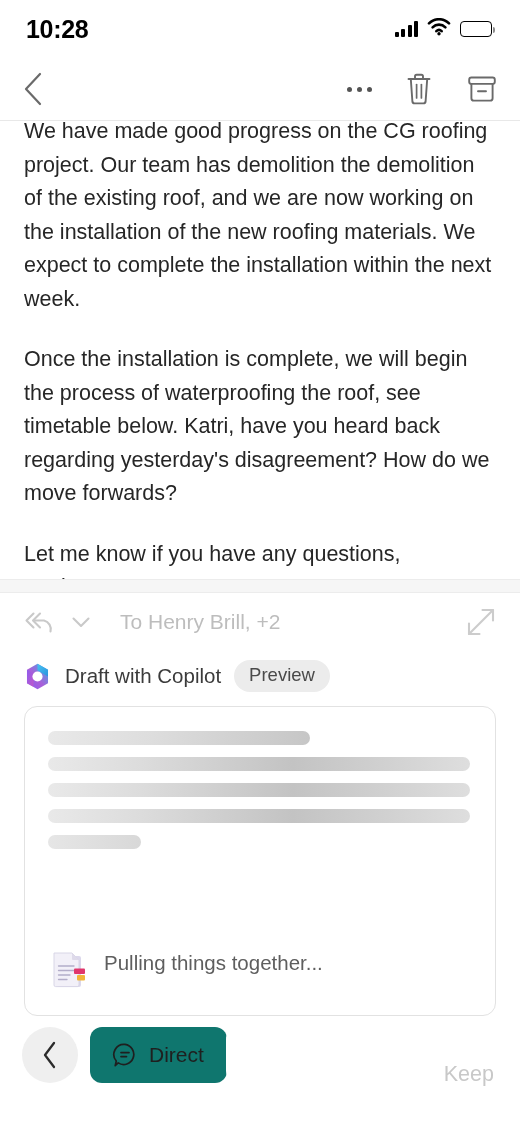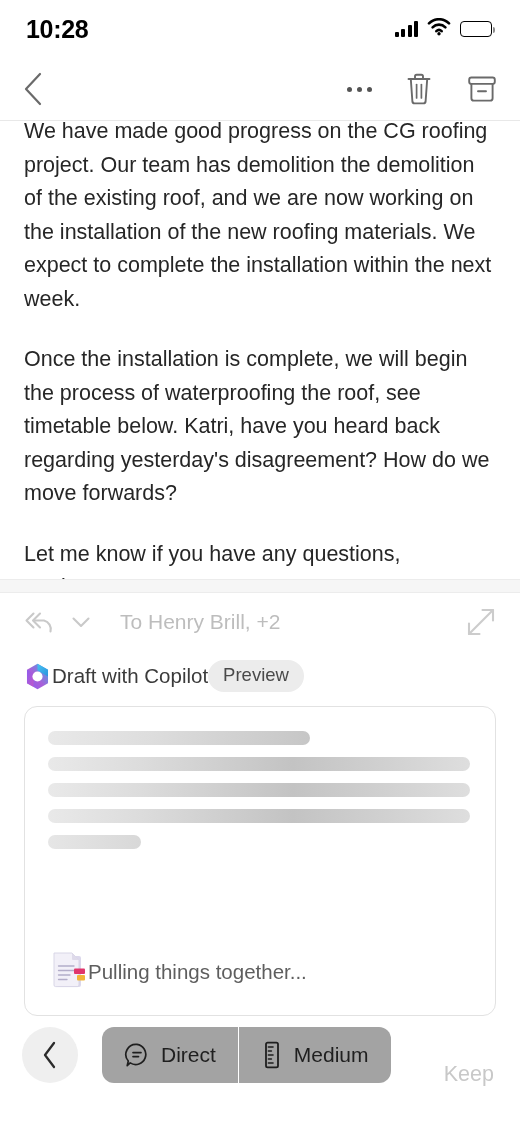--- a/index.html
+++ b/index.html
@@ -155,21 +155,21 @@
     color: #bdbdbd;
     margin-left: 14px;
     flex: 1 1 auto;
     white-space: nowrap;
     overflow: hidden;
   }
   .copilot-row {
     height: 50px;
     display: flex;
     align-items: center;
-    gap: 0;
+    gap: 13px;
     padding-left: 3px;
   }
   .copilot-logo { width: 29px; height: 29px; display:block; }
   .copilot-label {
     font-size: 20.5px;
     color: #3b3b3b;
   }
   .preview-badge {
     background: #ececec;
     color: #4a4a4a;
@@ -200,21 +200,22 @@
     border-radius: 7px;
     background: linear-gradient(90deg,#e9e9e9 0%,#dcdcdc 22%,#c3c3c3 58%,#d2d2d2 82%,#dedede 100%);
   }
   .sk-line.short-top { width: 62%;
     background: linear-gradient(90deg,#e9e9e9 0%,#dddddd 40%,#c6c6c6 100%); }
   .sk-line.short-bottom { width: 22%;
     background: linear-gradient(90deg,#e6e6e6 0%,#d8d8d8 100%); }
 
   .status-row {
     display: flex;
-    align-items: center;
+    align-items: flex-start;
+    gap: 16px;
     padding-left: 2px;
   }
   .doc-icon { width: 38px; height: 42px; display:block; }
   .status-text {
     font-size: 20.5px;
     color: #5e5e5e;
   }
 
   
   .bottom-bar {
@@ -230,22 +231,22 @@
     border-radius: 50%;
     background: #efefef;
     display: flex;
     align-items: center;
     justify-content: center;
     cursor: pointer;
     flex: 0 0 56px;
   }
   .segmented {
     display: flex;
-    margin-left: 24px;
-    background: #a3a3a3;
+    margin-left: 12px;
+    background: #0f766e;
     border-radius: 12px;
     height: 56px;
     overflow: hidden;
   }
   .seg-item {
     display: flex;
     align-items: center;
     gap: 11px;
     padding: 0 22px;
     cursor: pointer;
@@ -427,29 +428,18 @@
     <div class="segmented">
       <div class="seg-item">
         <svg width="26" height="26" viewBox="0 0 26 26">
           <path d="M13 2.4 A10.1 10.1 0 1 1 6.2 20.9 L3.2 23.6 L4.3 19 A10.1 10.1 0 0 1 13 2.4 Z" stroke="#1f1f1f" stroke-width="1.7" fill="none" stroke-linejoin="round"></path>
           <path d="M9 10.6 H17" stroke="#1f1f1f" stroke-width="1.7" stroke-linecap="round"></path>
           <path d="M9 14.6 H14.5" stroke="#1f1f1f" stroke-width="1.7" stroke-linecap="round"></path>
         </svg>
         <span>Direct</span>
       </div>
       <div class="seg-divider"></div>
-      <div class="seg-item">
-        <svg width="22" height="28" viewBox="0 0 22 28">
-          <rect x="5" y="1.6" width="12" height="24.8" rx="1.6" stroke="#1f1f1f" stroke-width="1.8" fill="none"></rect>
-          <path d="M7.4 6 H12" stroke="#1f1f1f" stroke-width="1.6" stroke-linecap="round"></path>
-          <path d="M7.4 10 H10.4" stroke="#1f1f1f" stroke-width="1.6" stroke-linecap="round"></path>
-          <path d="M7.4 14 H12" stroke="#1f1f1f" stroke-width="1.6" stroke-linecap="round"></path>
-          <path d="M7.4 18 H10.4" stroke="#1f1f1f" stroke-width="1.6" stroke-linecap="round"></path>
-          <path d="M7.4 22 H12" stroke="#1f1f1f" stroke-width="1.6" stroke-linecap="round"></path>
-        </svg>
-        <span>Medium</span>
-      </div>
     </div>
 
     <div class="keep-btn">Keep</div>
   </div>
 
 </div>
 
 </body></html>

